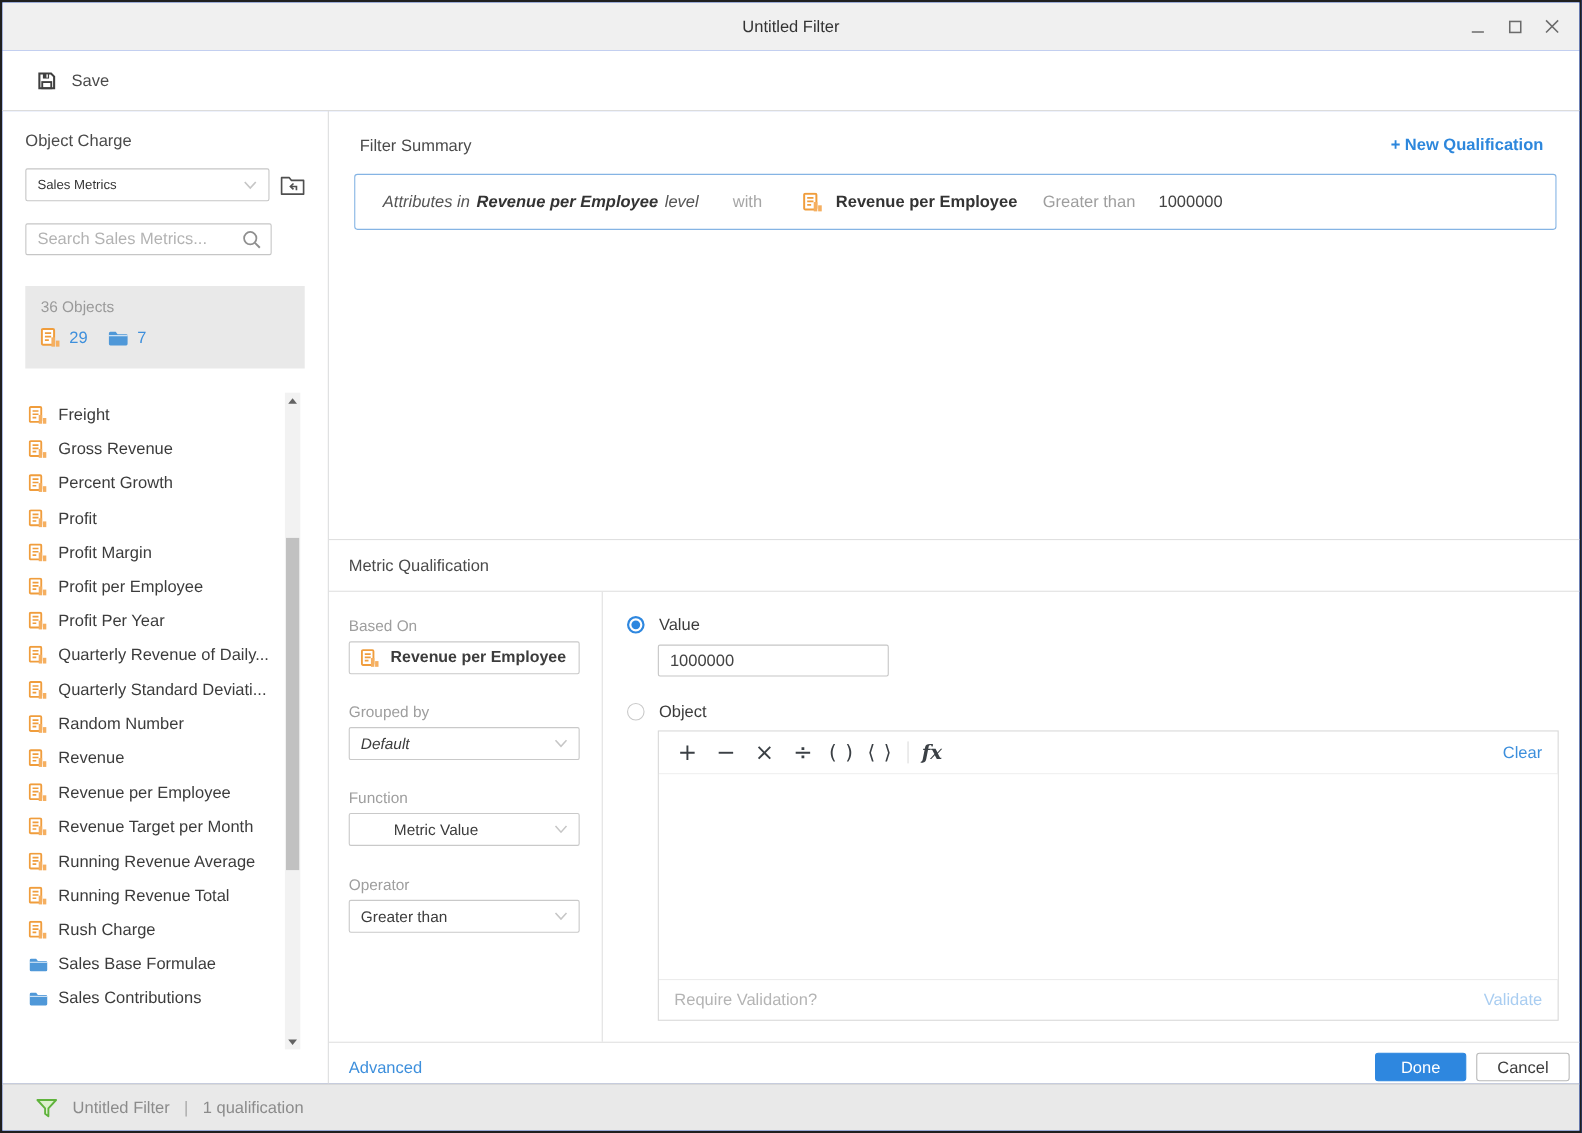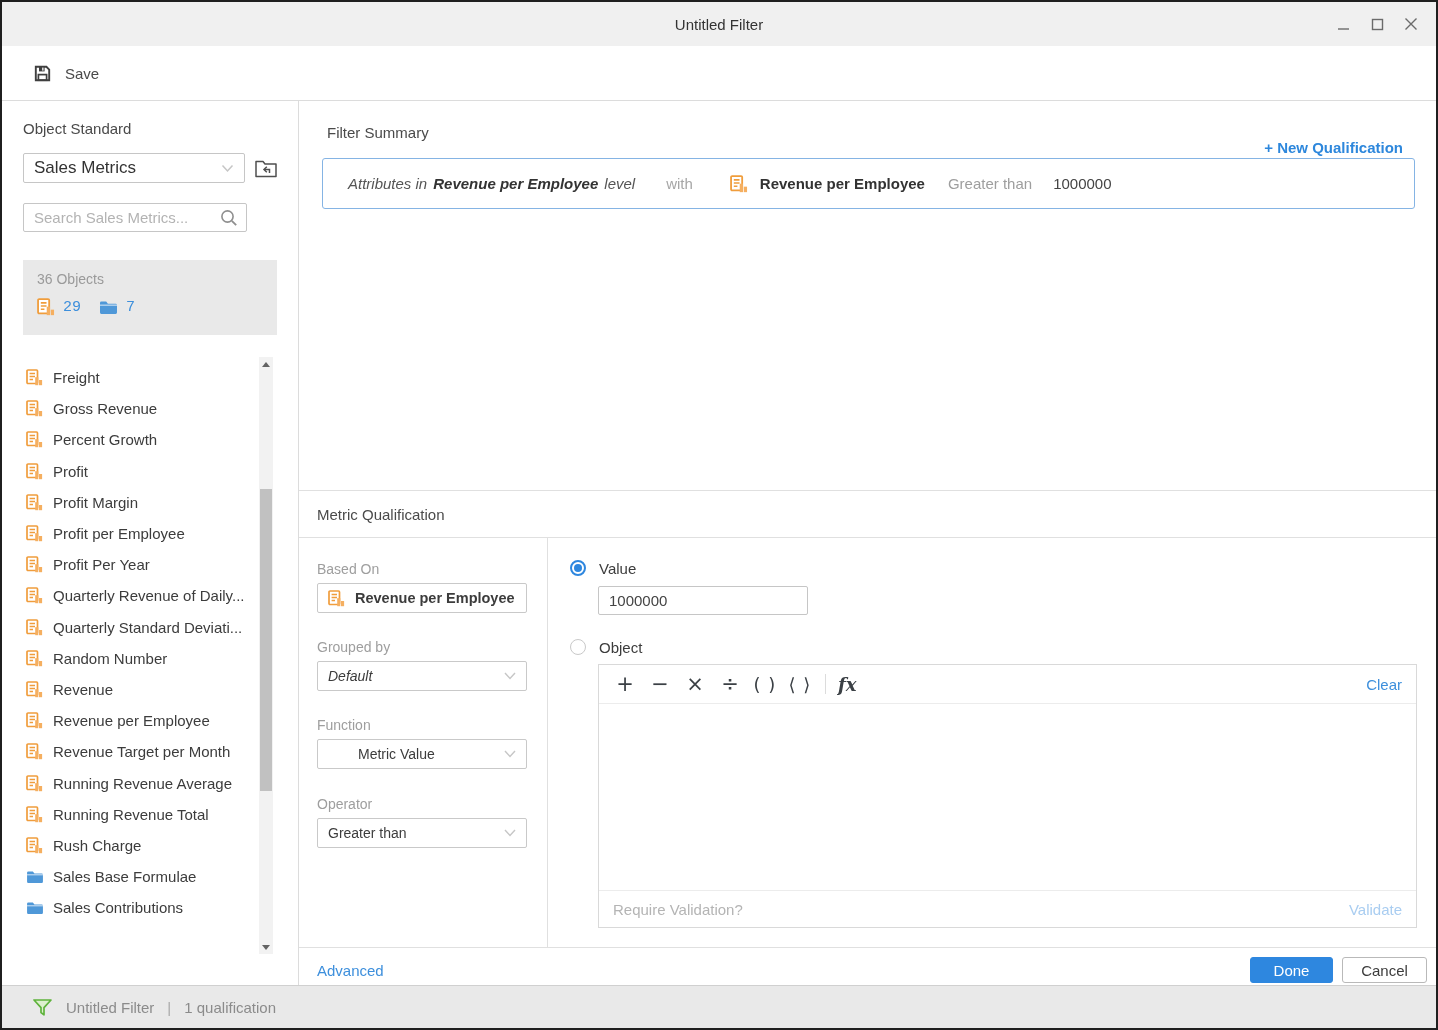--- a/index.html
+++ b/index.html
@@ -27,51 +27,51 @@
   .sidebar {
     position:absolute; left:0; top:99px; width:297px; bottom:43px; background:#fff;
     border-right:1px solid #dcdcdc;
   }
   .ob-title { position:absolute; left:21px; top:19px; font-size:15px; color:#4a4a4a; }
   .source-select {
     position:absolute; left:21px; top:52px; width:222px; height:30px;
     border:1px solid #c6c6c6; border-radius:2px; display:flex; align-items:center;
     padding:0 10px; cursor:pointer; background:#fff;
   }
-  .source-select .val { flex:1; font-size:17px; color:#333; }
+  .source-select .val { flex:1; font-size:12px; color:#333; }
   .browse-up { position:absolute; left:251px; top:54px; width:26px; height:26px; display:flex; align-items:center; justify-content:center; cursor:pointer; }
   .search-box {
     position:absolute; left:21px; top:102px; width:224px; height:29px;
     border:1px solid #c6c6c6; border-radius:2px; display:flex; align-items:center; padding:0 8px 0 10px;
   }
   .search-box input { flex:1; border:none; outline:none; font-size:15px; color:#444; font-family:inherit; min-width:0; }
   .search-box input::placeholder { color:#b3b3b3; }
   .summary-panel {
     position:absolute; left:21px; top:159px; width:254px; height:75px; background:#e9e9e9;
     padding:11px 14px;
   }
   .summary-total { font-size:14px; color:#9a9a9a; }
-  .summary-counts { display:flex; align-items:center; gap:8px; margin-top:11px;font-family:Liberation Mono, monospace; }
+  .summary-counts { display:flex; align-items:center; gap:8px; margin-top:11px; }
   .summary-counts .cnt { font-size:15px; color:#3d8fdc; margin-right:10px; }
   
   .obj-list { position:absolute; left:0; top:261px; width:255px; bottom:36px; overflow:hidden; }
   .obj-row { display:flex; align-items:center; height:31.2px; padding-left:24px; cursor:pointer; }
   .obj-row .icon { width:18px; display:flex; align-items:center; }
   .obj-row .obj-label { font-size:15px; color:#3c3c3c; margin-left:9px; white-space:nowrap; }
   
   .scrollbar { position:absolute; left:257px; top:256px; width:14px; height:597px; background:#f2f2f2; }
   .sb-arrow { position:absolute; left:0; width:14px; height:14px; display:flex; align-items:center; justify-content:center; cursor:pointer; }
   .sb-up { top:0; } .sb-down { bottom:0; }
   .tri-up { width:0; height:0; border-left:4px solid transparent; border-right:4px solid transparent; border-bottom:5px solid #636363; }
   .tri-down { width:0; height:0; border-left:4px solid transparent; border-right:4px solid transparent; border-top:5px solid #636363; }
   .sb-thumb { position:absolute; left:1px; top:132px; width:12px; height:302px; background:#c1c1c1; cursor:pointer; }
   
   .main { position:absolute; left:297px; top:99px; right:0; bottom:43px; background:#fff; }
   .fs-title { position:absolute; left:28px; top:23px; font-size:15px; color:#4a4a4a; }
-  .new-qual { position:absolute; right:33px; top:38px; font-size:15px; font-weight:bold; color:#2d87dc; cursor:pointer; }
+  .new-qual { position:absolute; right:33px; top:22px; font-size:15px; font-weight:bold; color:#2d87dc; cursor:pointer; }
   .qual-box {
     position:absolute; left:23px; top:57px; width:1093px; height:51px;
     border:1px solid #85b4e4; border-radius:3px; background:#fff;
     display:flex; align-items:center; padding-left:25px; cursor:pointer;
   }
   .qual-box .it { font-style:italic; color:#555; font-size:15px; }
   .qual-box .it-bold { font-style:italic; font-weight:bold; color:#333; font-size:15px; margin:0 6px; }
   .qual-box .with { color:#a6a6a6; font-size:15px; margin-left:31px; }
   .qual-box .m-icon { margin-left:37px; margin-right:12px; display:flex; }
   .qual-box .m-name { font-weight:bold; color:#333; font-size:15px; }
@@ -159,21 +159,21 @@
           <rect x="6" y="2.8" width="5.6" height="4.6" fill="#3f3f3f"></rect>
           <rect x="9.2" y="3.6" width="1.3" height="3" fill="#fff"></rect>
           <rect x="5.4" y="10.6" width="8.2" height="5.6" fill="none" stroke="#3f3f3f" stroke-width="1.7"></rect>
         </svg>
       </span>
       <span class="lbl">Save</span>
     </div>
   </div>
 
   <div class="sidebar">
-    <div class="ob-title">Object Standard</div>
+    <div class="ob-title">Object Charge</div>
 
     <div class="source-select">
       <span class="val">Sales Metrics</span>
       <span style="display:flex;">
         <svg width="13" height="9" viewBox="0 0 13 9">
             <path d="M1.5 1.5 L6.5 7 L11.5 1.5" fill="none" stroke="#c6c6c6" stroke-width="1.5"></path>
           </svg>
       </span>
     </div>
 

